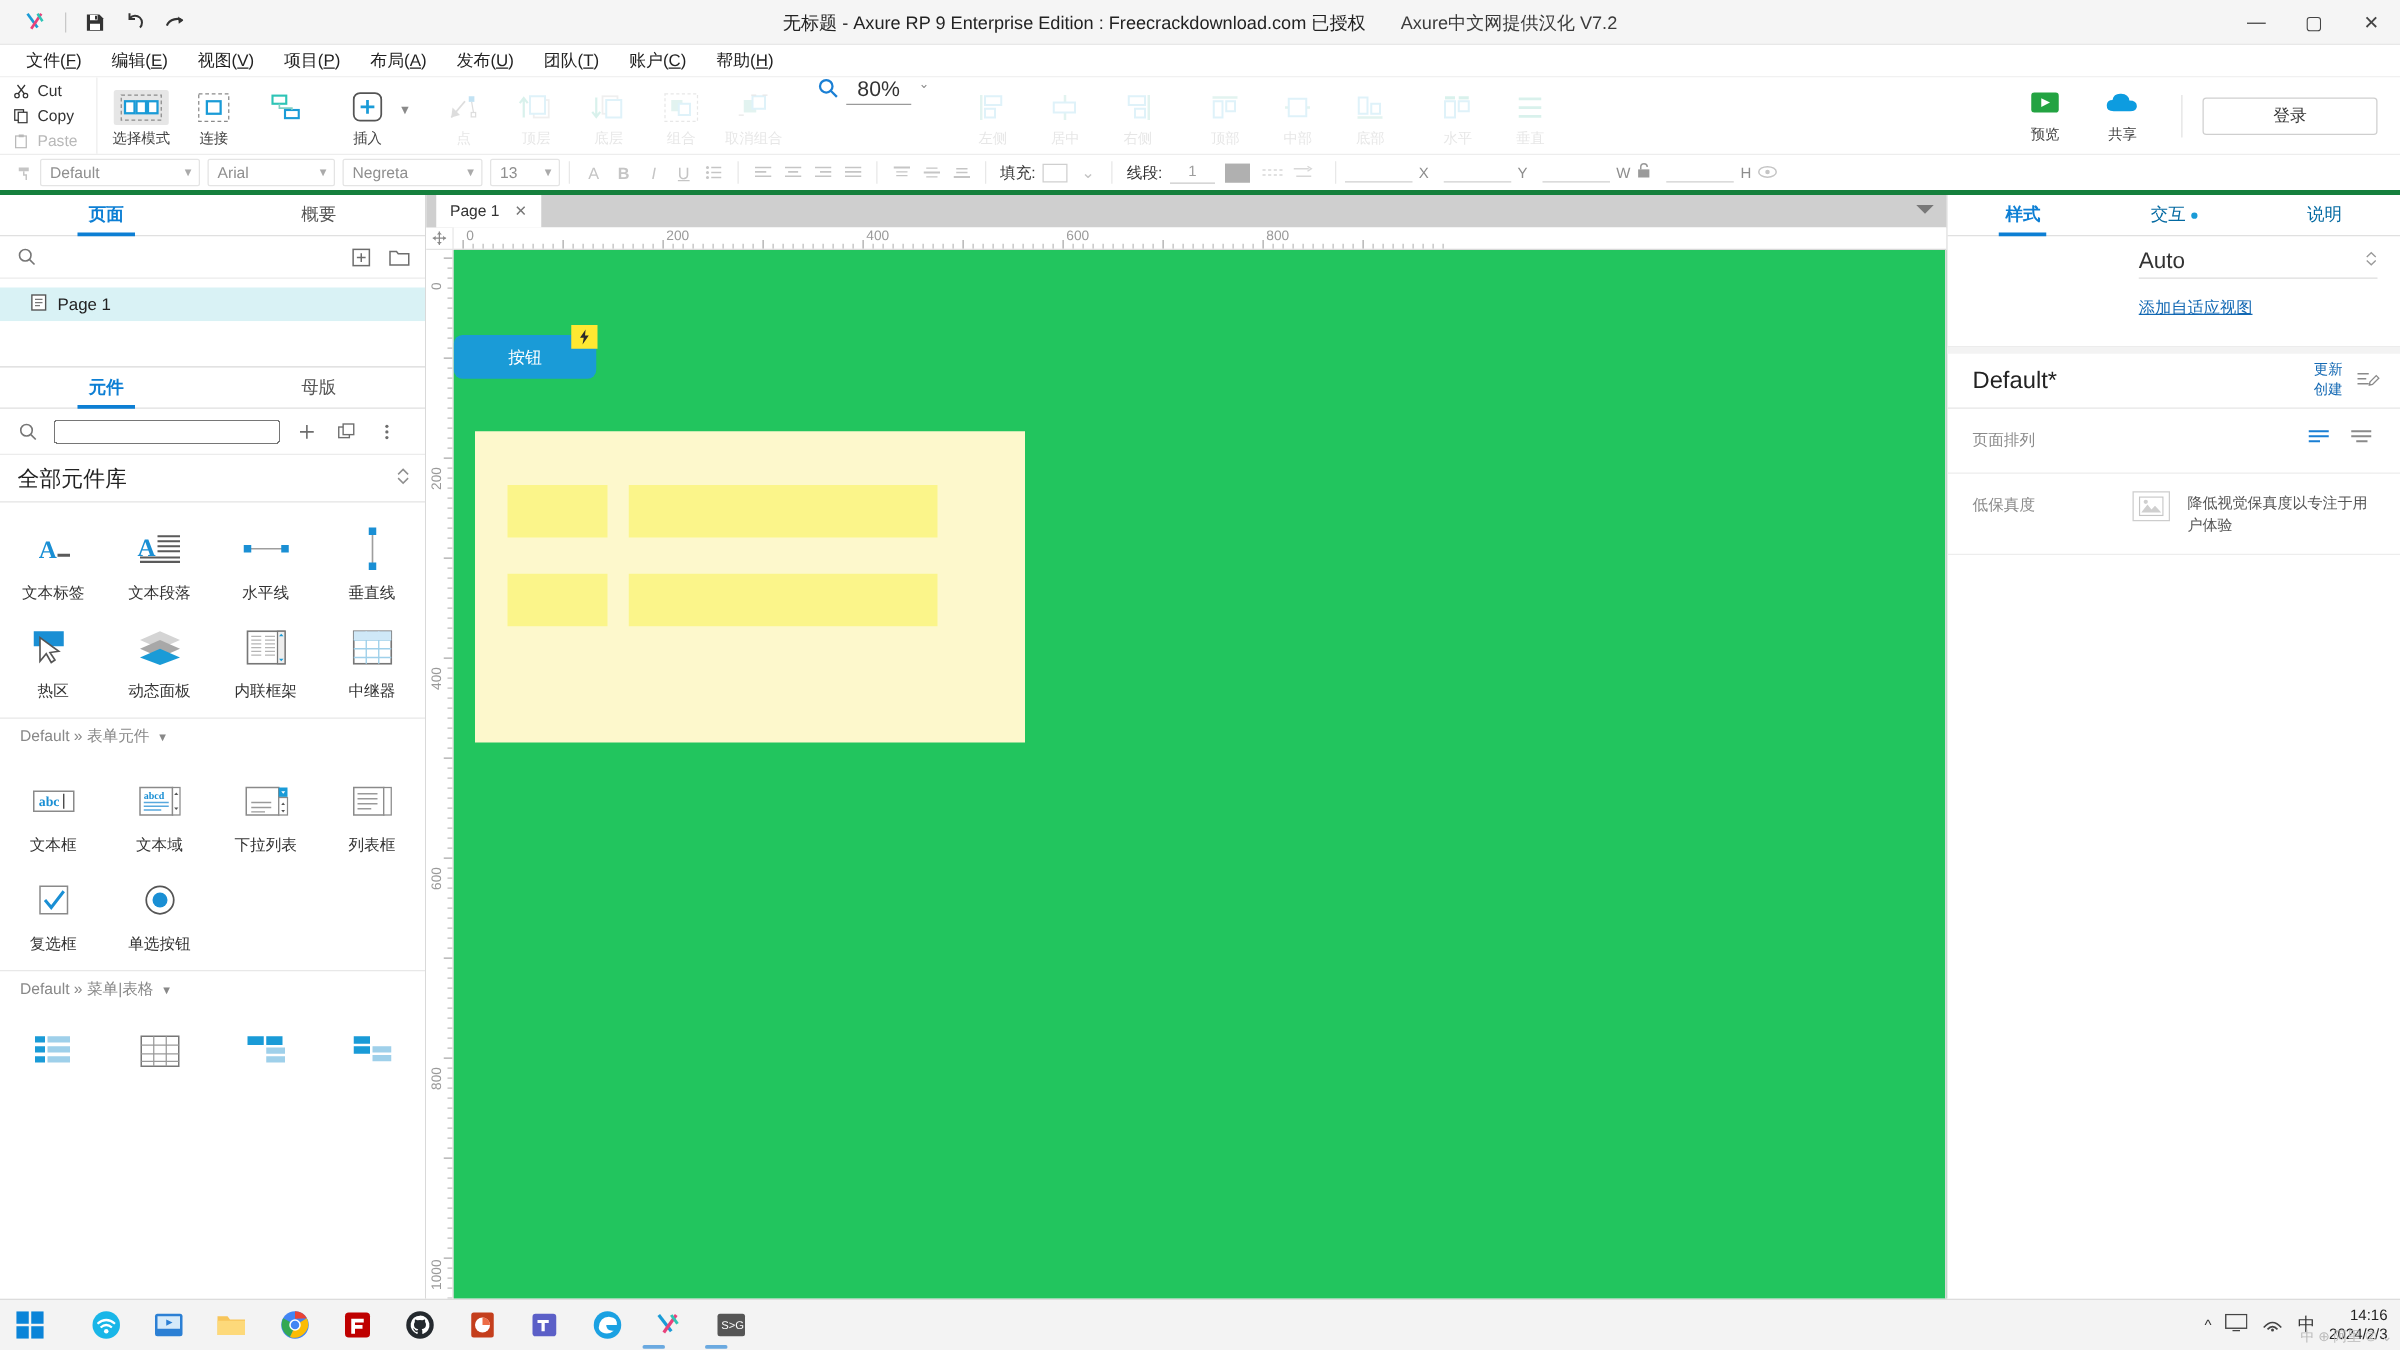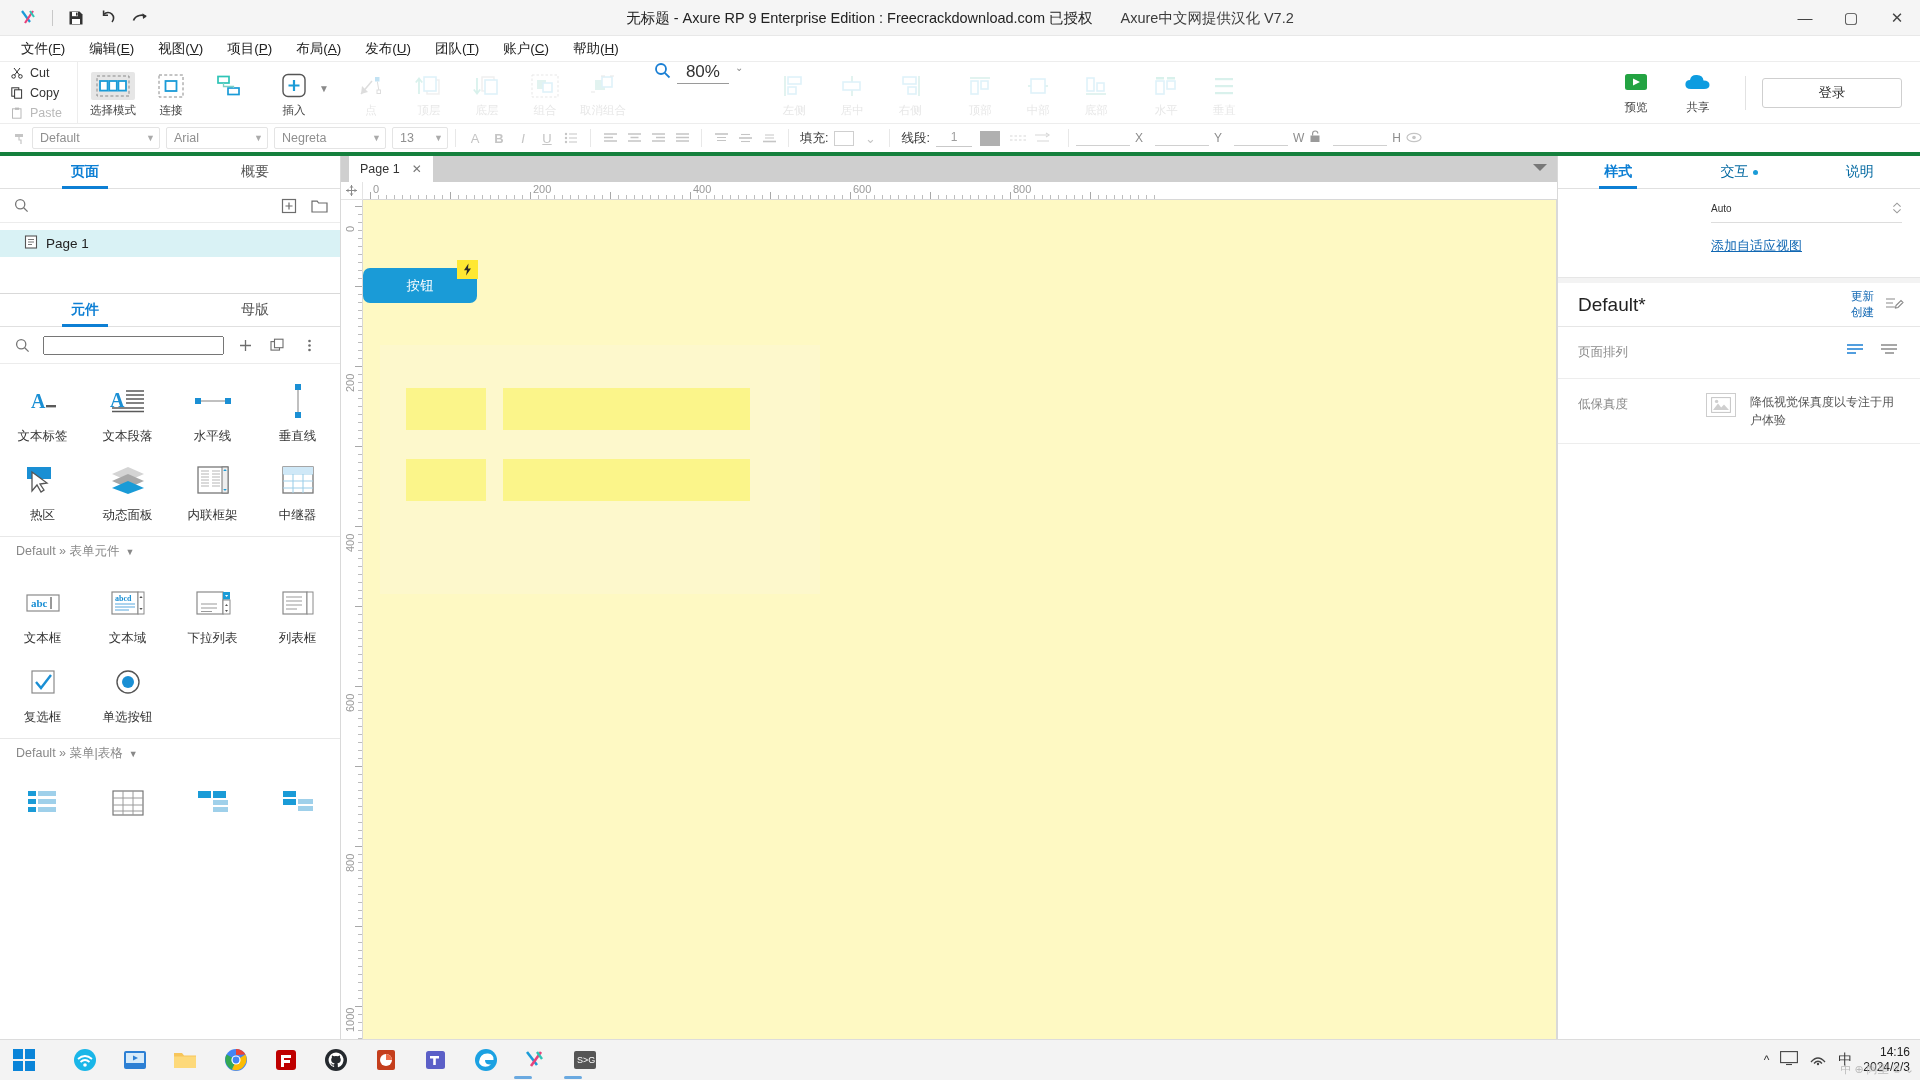--- a/index.html
+++ b/index.html
@@ -133,21 +133,21 @@
     border-left:7px solid transparent; border-right:7px solid transparent;
     border-top:7px solid #787878; cursor:pointer; }
   .rulerrow { height:18px; display:flex; flex:0 0 18px; }
   .rcorner { width:22px; background:#fff; display:flex; align-items:center;
     justify-content:center; border-right:1px solid #e4e4e4; border-bottom:1px solid #e4e4e4; }
   .hruler { flex:1; background:#fff; position:relative; border-bottom:1px solid #d8d8d8;
     overflow:hidden; }
   .canvasrow { flex:1; display:flex; min-height:0; }
   .vruler { width:22px; background:#fff; border-right:1px solid #d8d8d8; position:relative;
     overflow:hidden; flex:0 0 22px; }
-  .canvas { flex:1; background:#fef9c3; position:relative; overflow:hidden;
+  .canvas { flex:1; background:#22c55e; position:relative; overflow:hidden;
     border-right:1px solid #d9d9d9; }
   .tickl { position:absolute; bottom:0; width:1px; height:4px; background:#bdbdbd; }
   .tickl.maj { height:7px; background:#a8a8a8; }
   .tlab { position:absolute; top:1px; font-size:11px; color:#9a9a9a; }
   .vtickl { position:absolute; right:0; height:1px; width:4px; background:#bdbdbd; }
   .vtickl.maj { width:7px; background:#a8a8a8; }
   .vlab { position:absolute; font-size:11px; color:#9a9a9a;
     transform:rotate(-90deg); transform-origin:left top; white-space:nowrap; }
 
   .cv-button { position:absolute; background:#1a9bd7; border-radius:7px; color:#fff;
@@ -164,21 +164,21 @@
   .rtabs { height:33px; display:flex; border-bottom:1px solid #e0e0e0; }
   .rtabs .rt { flex:1; display:flex; align-items:center; justify-content:center;
     font-size:14px; color:#0369a1; cursor:pointer; position:relative; gap:4px; }
   .rtabs .rt.active { color:#0d7fd4; font-weight:bold; }
   .rtabs .rt.active::after { content:""; position:absolute; bottom:-1px; left:50%;
     transform:translateX(-50%); width:38px; height:3px; background:#0d7fd4; }
   .dot { width:5px; height:5px; border-radius:50%; background:#1a9bd7; display:inline-block; }
   .rsec-lbl { font-size:12.5px; color:#8a8a8a; padding:14px 0 0 20px; }
   .rrow { display:flex; padding:0 18px; }
   .selbox { flex:1; height:28px; border-bottom:1px solid #ddd; display:flex;
-    align-items:center; justify-content:space-between; font-size:10px; color:#333;
+    align-items:center; justify-content:space-between; font-size:18px; color:#333;
     margin:6px 0 0 135px; cursor:pointer; }
   .linkish { color:#1268b3; font-size:13px; text-decoration:underline; cursor:pointer; }
   .divline { height:1px; background:#e6e6e6; margin-top:12px; }
   .thickdiv { height:5px; background:#f3f3f3; }
   .stylehdr { height:44px; display:flex; align-items:center; padding:0 16px 0 20px;
     border-bottom:1px solid #e6e6e6; }
   .stylehdr .nm { font-size:19px; color:#222; }
   .stylehdr .rt2 { margin-left:auto; display:flex; align-items:center; gap:10px; }
   .twoline { display:flex; flex-direction:column; font-size:11.5px; color:#1268b3;
     line-height:1.35; cursor:pointer; }
@@ -717,20 +717,29 @@
           <svg width="15" height="15" viewBox="0 0 15 15">
               <rect x="1" y="3.6" width="8.5" height="8.5" stroke="#6d6d6d" stroke-width="1.1" fill="none"></rect>
               <rect x="4.5" y="1.2" width="8.5" height="8.5" stroke="#6d6d6d" stroke-width="1.1" fill="#fff"></rect>
             </svg>
         </span>
         <span class="srow-ico">
           <svg width="5" height="15" viewBox="0 0 5 15">
               <circle cx="2.5" cy="3" r="1.3" fill="#6d6d6d"></circle>
               <circle cx="2.5" cy="7.5" r="1.3" fill="#6d6d6d"></circle>
               <circle cx="2.5" cy="12" r="1.3" fill="#6d6d6d"></circle>
+            </svg>
+        </span>
+      </div>
+      <div class="libname">
+        <span class="t">全部元件库</span>
+        <span>
+          <svg width="11" height="16" viewBox="0 0 11 16">
+              <path d="M1.5 6.5 L5.5 2.5 L9.5 6.5" stroke="#8f8f8f" stroke-width="1.2" fill="none"></path>
+              <path d="M1.5 9.5 L5.5 13.5 L9.5 9.5" stroke="#8f8f8f" stroke-width="1.2" fill="none"></path>
             </svg>
         </span>
       </div>
 
       <div class="libbody">
         <div class="wgrid">
           <div class="wcell">
             <div class="wg">
               <svg width="36" height="26" viewBox="0 0 36 26">
                   <text x="6" y="20" font-family="Liberation Serif, serif" font-size="20" font-weight="bold" fill="#1a8fd4">A</text>

